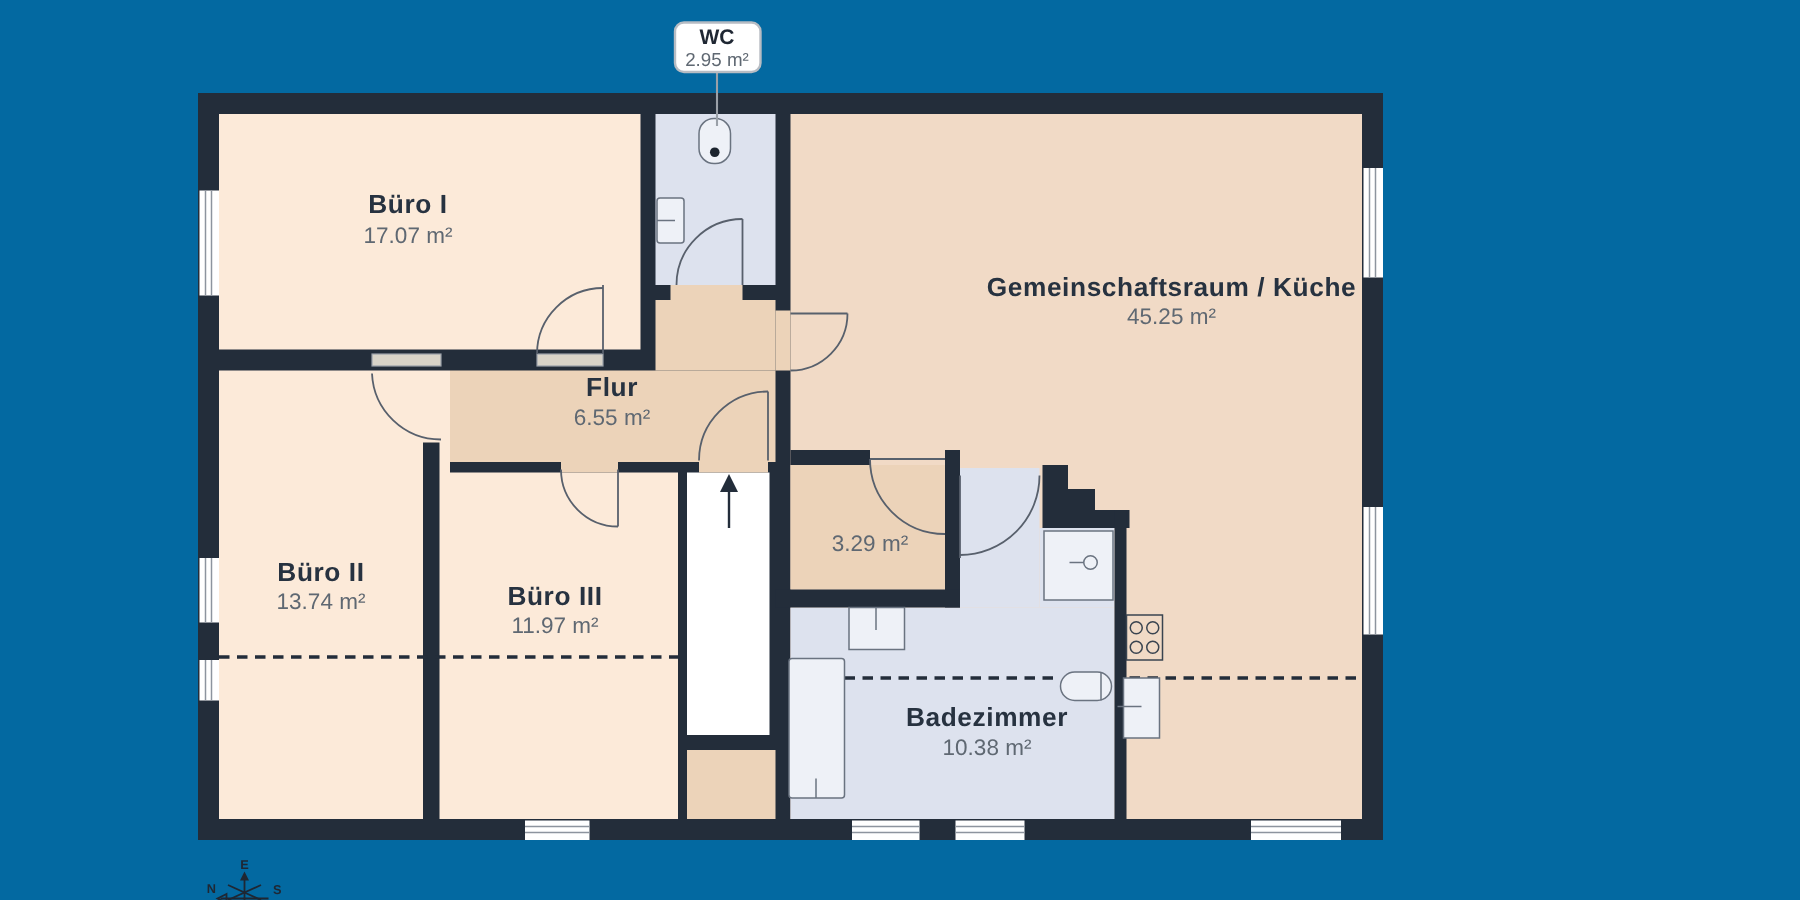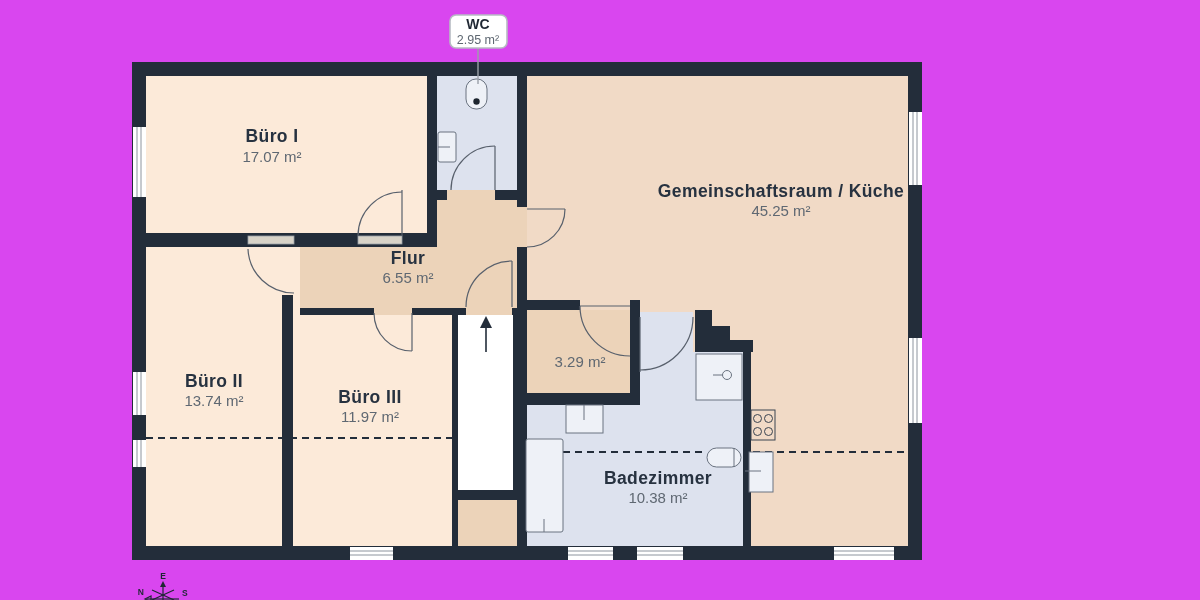--- a/index.html
+++ b/index.html
@@ -1,16 +1,16 @@
 <!DOCTYPE html>
 <html><head>
 <meta charset="utf-8">
 <style>
   html,body{margin:0;padding:0;background:#fff;}
-  #stage{position:relative;width:1200px;height:600px;background:#d946ef;overflow:hidden;
+  #stage{position:relative;width:1200px;height:600px;background:#0369a1;overflow:hidden;
          font-family:"Liberation Sans", sans-serif;}
   #plan-svg{position:absolute;left:0;top:0;}
   .room-name{font-family:"Liberation Sans",sans-serif;font-weight:bold;font-size:17.5px;fill:#273240;letter-spacing:.4px;}
   .room-area{font-family:"Liberation Sans",sans-serif;font-size:15px;fill:#5f6872;}
   .callout-name{font-family:"Liberation Sans",sans-serif;font-weight:bold;font-size:14px;fill:#1f2733;}
   .callout-area{font-family:"Liberation Sans",sans-serif;font-size:12.5px;fill:#5f6872;}
   .compass-letter{font-family:"Liberation Sans",sans-serif;font-size:8.5px;font-weight:bold;fill:#1f2733;}
   .sidebar{position:absolute;left:930px;top:0;width:146px;height:600px;}
 </style>
 </head>

